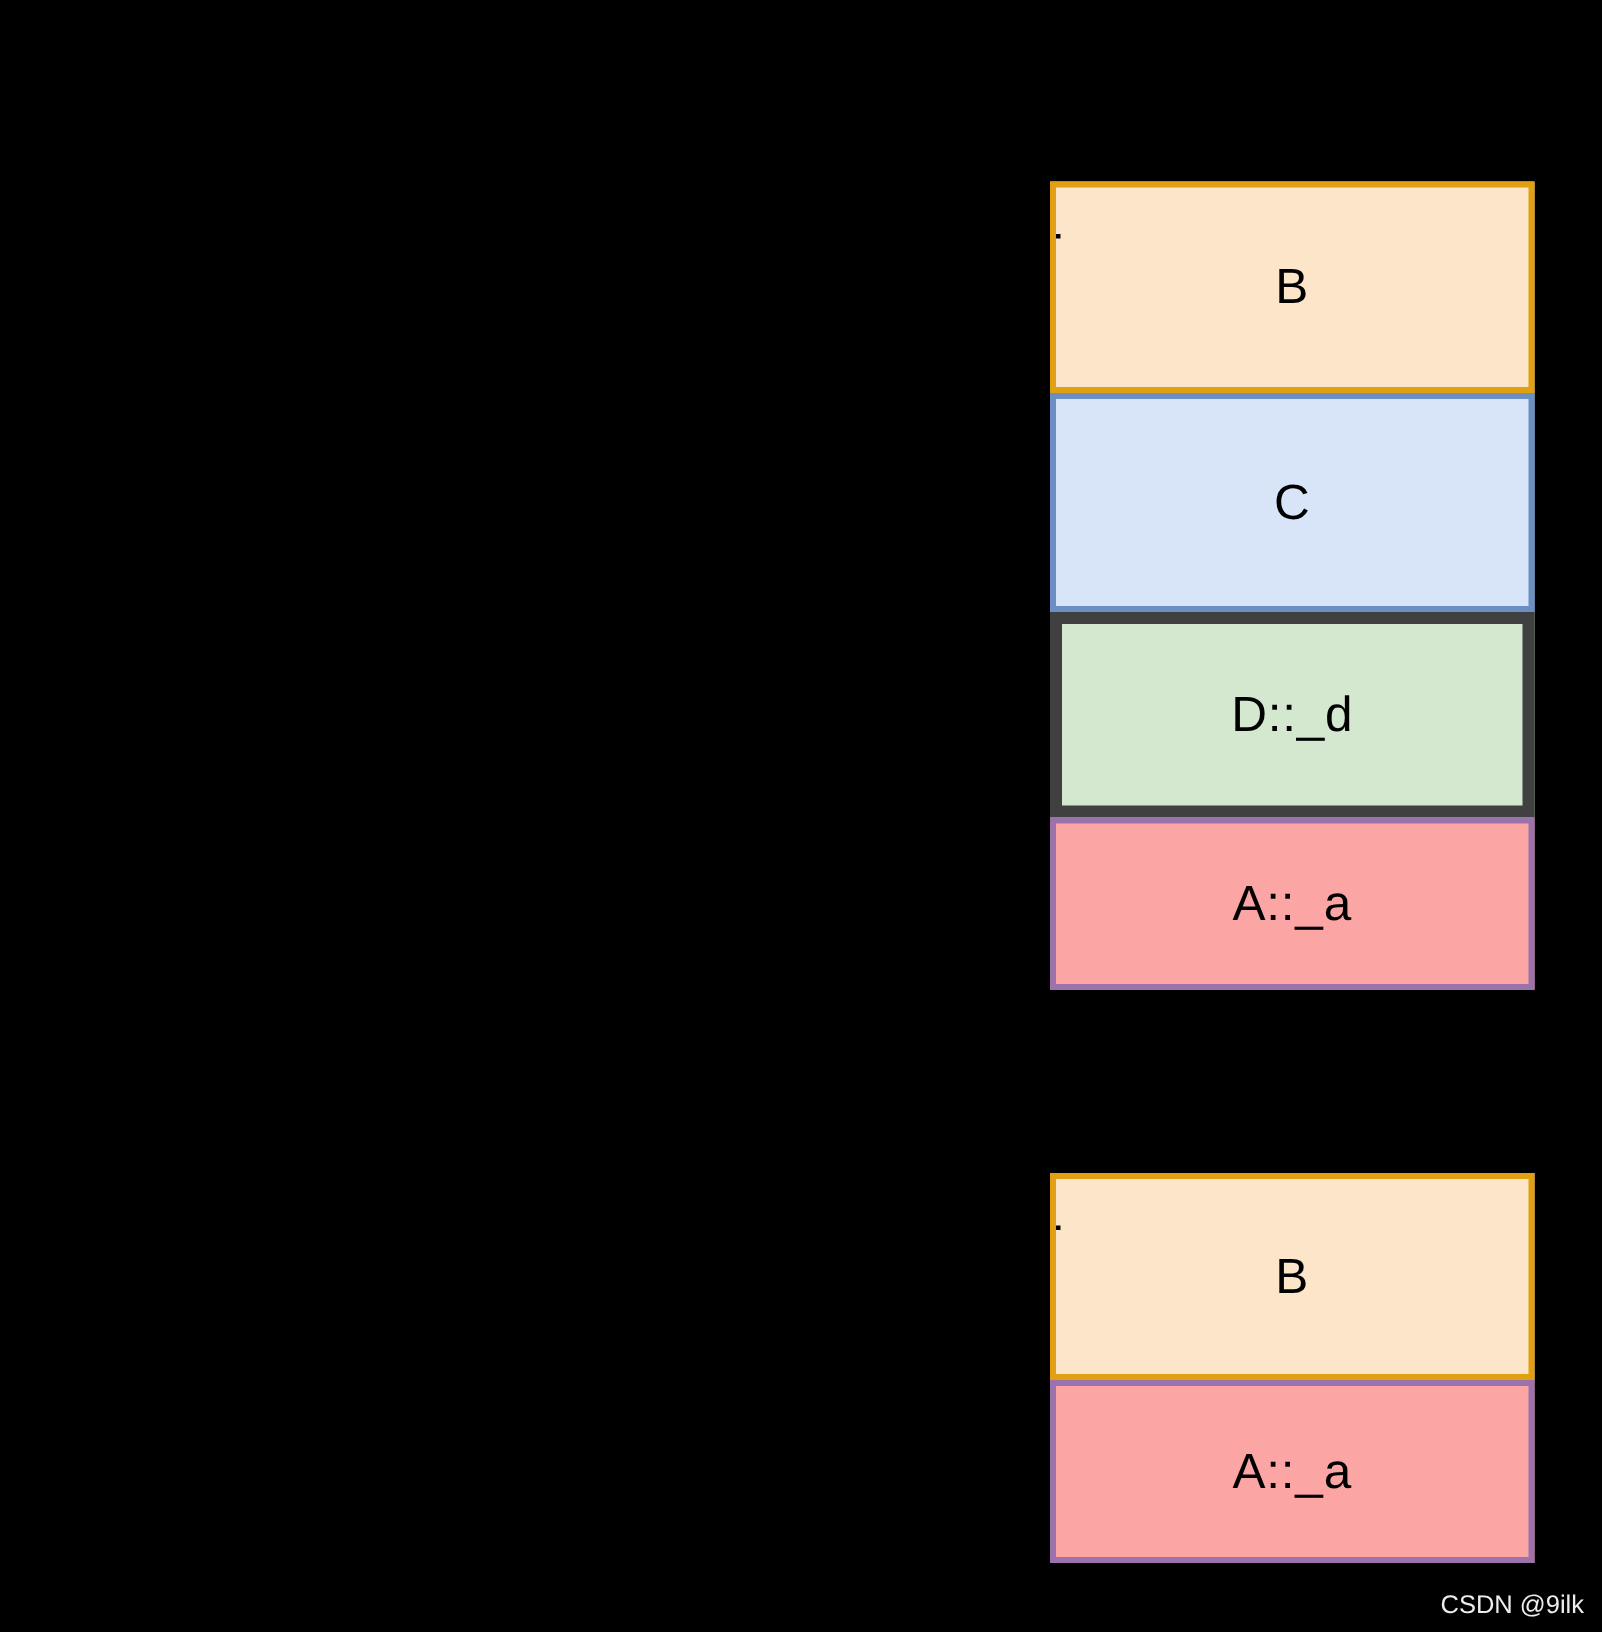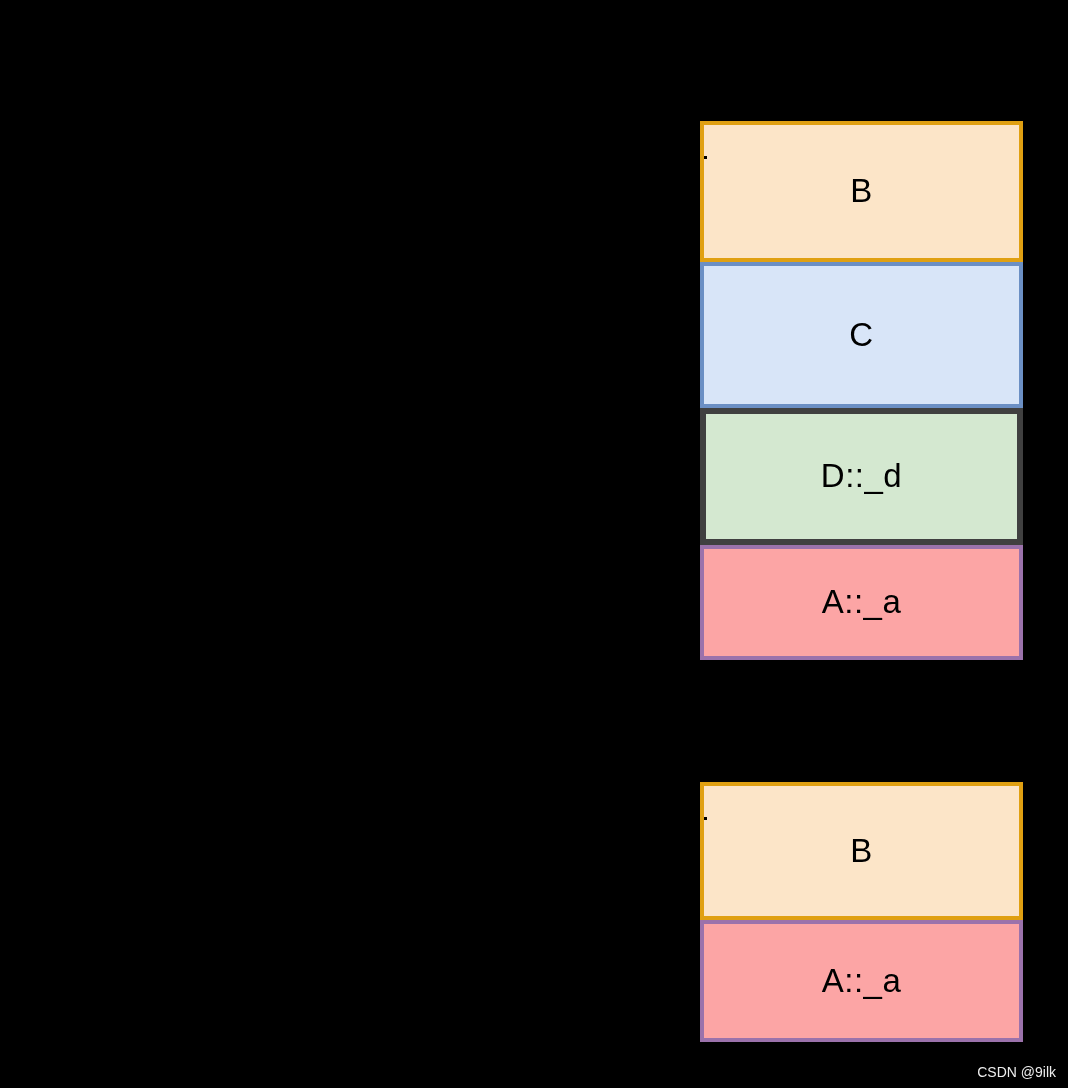--- a/index.html
+++ b/index.html
@@ -69,21 +69,21 @@
   .blk-orange {
     background: #fce5c8;
     border: 4px solid #e0a012;
   }
   .blk-blue {
     background: #d8e5f8;
     border: 4px solid #6b8fc4;
   }
   .blk-green {
     background: #d4e8d0;
-    border: 6px solid #404040;
+    border: 8px solid #404040;
   }
   .blk-purple {
     background: #fca5a5;
     border: 4px solid #9b72ab;
   }
 
   
   #g1-b   { top: 0px;   height: 141px; }
   #g1-c   { top: 141px; height: 146px; }
   #g1-d   { top: 287px; height: 137px; }
@@ -103,21 +103,21 @@
   }
   #nick-1 { top: 31px; }
   #nick-2 { top: 31px; }
 
   
   #watermark {
     position: absolute;
     right: 12px;
     bottom: 8px;
     color: #ffffff;
-    font-size: 14px;
+    font-size: 17px;
     font-family: "Liberation Sans", sans-serif;
     white-space: nowrap;
     opacity: 0.93;
   }
 </style>
 </head>
 <body>
 
 <div id="canvas">
 

